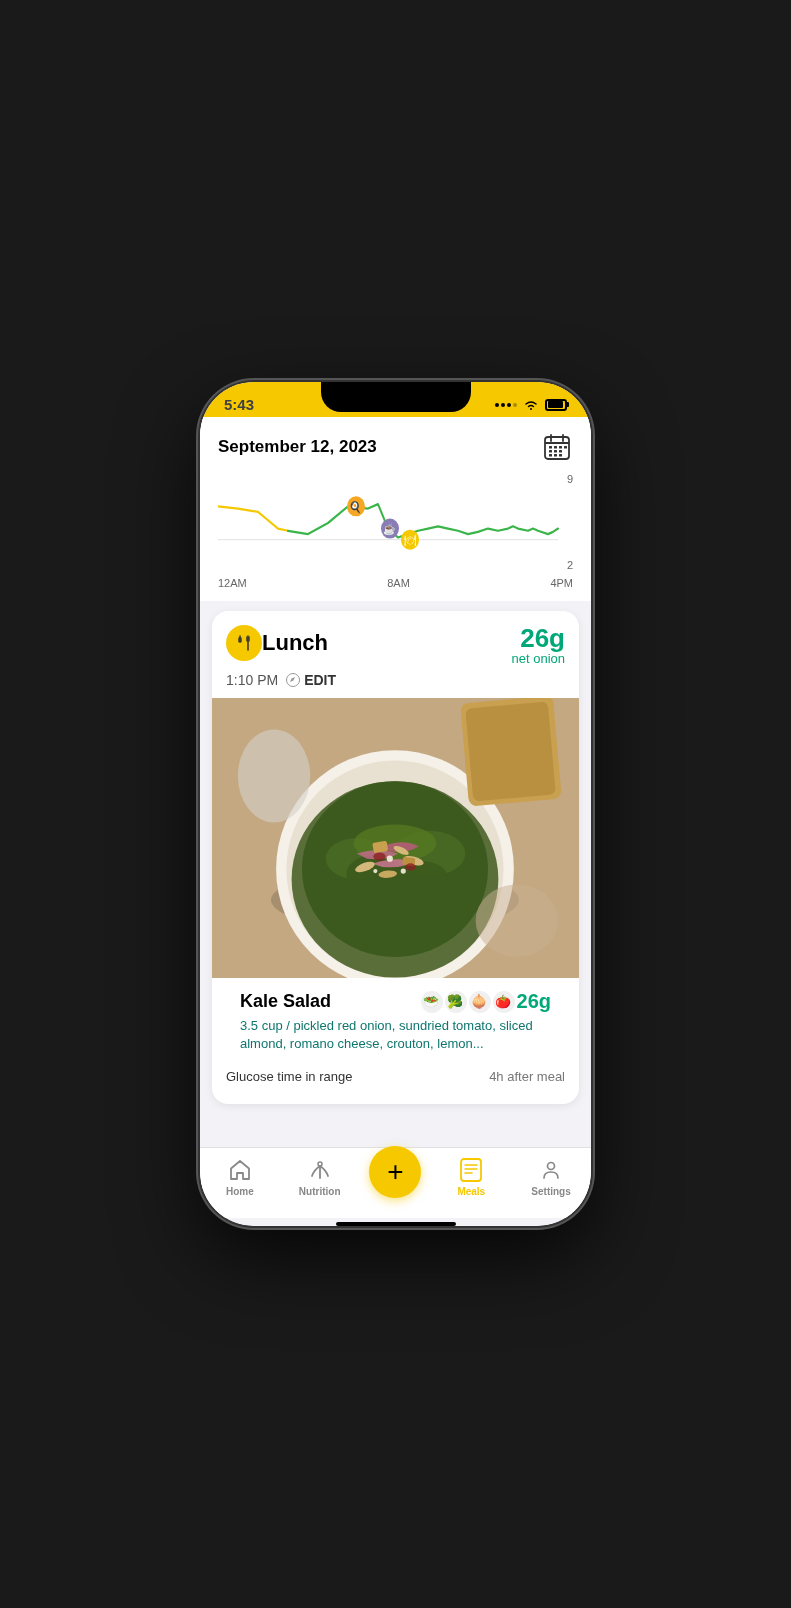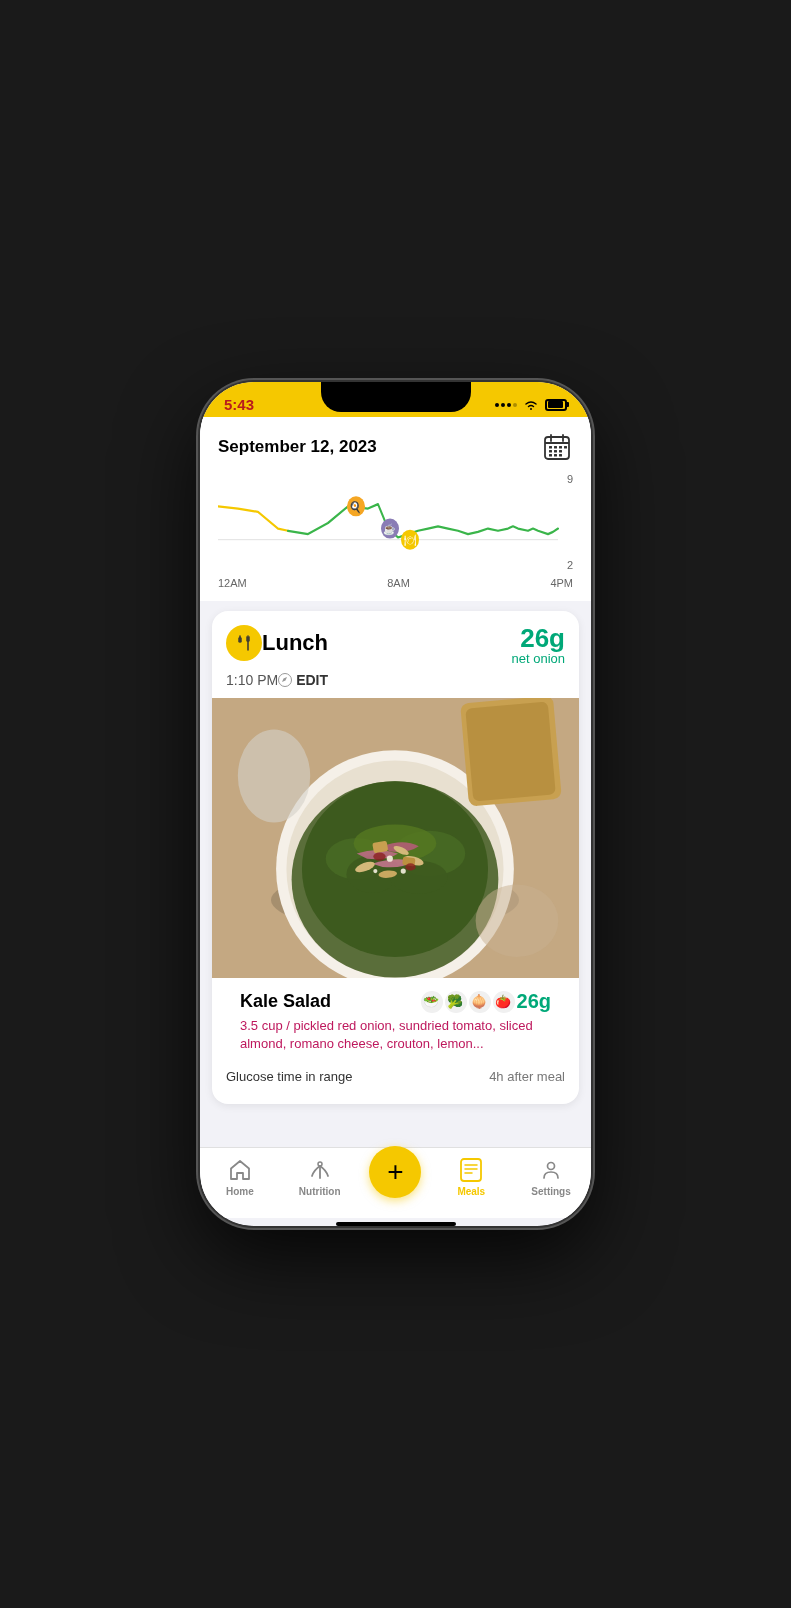--- a/index.html
+++ b/index.html
@@ -47,21 +47,21 @@
       justify-content: space-between;
       align-items: center;
       padding: 14px 24px 4px;
       background: #f5c800;
       position: relative;
       z-index: 10;
     }
     .status-time {
       font-size: 15px;
       font-weight: 700;
-      color: #b91c1c;
+      color: #404040;
     }
     .status-icons {
       display: flex;
       align-items: center;
       gap: 6px;
     }
     .signal-dots {
       display: flex; gap: 2px; align-items: center;
     }
     .signal-dot { width: 4px; height: 4px; border-radius: 50%; background: #000; }
@@ -199,21 +199,21 @@
       color: #00a878;
       line-height: 1;
     }
     .carbs-label {
       font-size: 13px;
       color: #00a878;
     }
     .meal-meta {
       display: flex;
       align-items: center;
-      gap: 0;
+      gap: 8px;
       padding: 0 14px 10px;
     }
     .meal-time {
       font-size: 14px;
       color: #555;
     }
     .edit-btn {
       display: flex;
       align-items: center;
       gap: 4px;
@@ -257,21 +257,21 @@
       font-size: 13px;
       background: #f0f0f0;
     }
     .food-carbs {
       font-size: 20px;
       font-weight: 700;
       color: #00a878;
     }
     .food-desc {
       font-size: 13px;
-      color: #be185d;
+      color: #0f766e;
       line-height: 1.4;
       margin-bottom: 10px;
     }
     .glucose-section {
       padding: 0 14px 14px;
     }
     .glucose-header {
       display: flex;
       justify-content: space-between;
       align-items: center;

